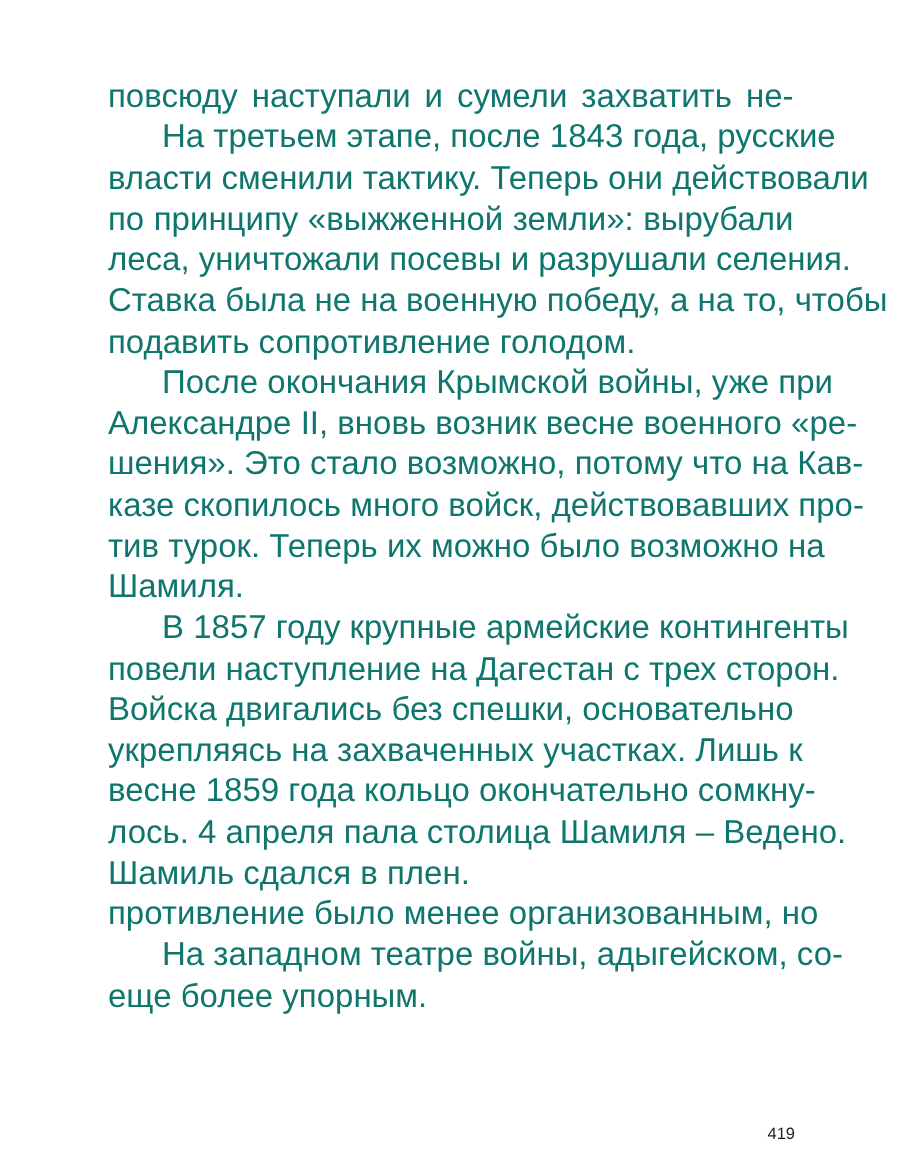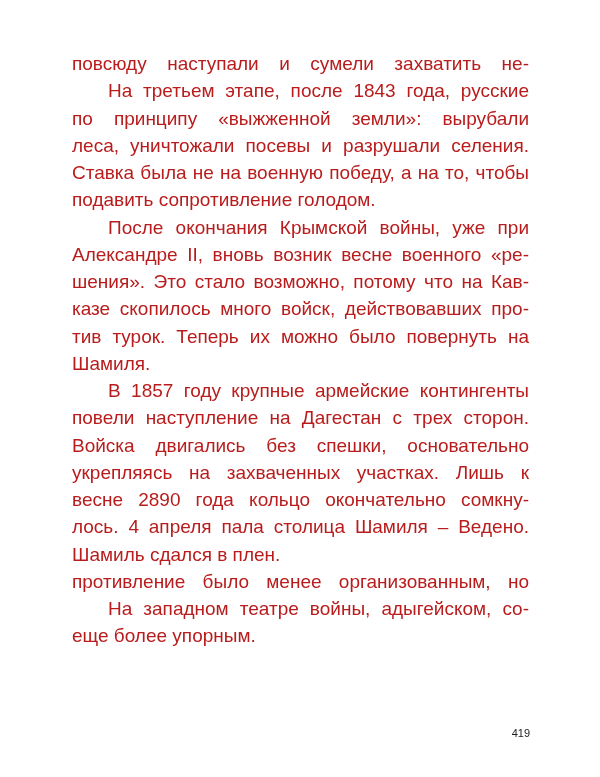--- a/index.html
+++ b/index.html
@@ -1,61 +1,62 @@
 <!DOCTYPE html>
 <html><head>
   <meta charset="utf-8">
   <style>
     html, body { margin: 0; padding: 0; background: #ffffff; }
     body { width: 600px; height: 777px; position: relative; overflow: hidden; }
     .page {
       position: absolute; left: 72px; top: 50px; width: 457px;
       font-family: "Liberation Sans", sans-serif;
-      font-size: 19px; color: #b91c1c;
+      font-size: 22px; color: #0f766e;
     }
     .line {
       display: block; height: 27.25px; line-height: 27.25px;
       white-space: nowrap; text-align: justify; text-align-last: justify;
     }
     .line.last { text-align-last: left; }
     .line.indent { padding-left: 36px; }
     .page-number {
-      position: absolute; left: 500px; top: 727px; width: 30px;
+      position: absolute; left: 500px; top: 750px; width: 30px;
       text-align: right; font-family: "Liberation Sans", sans-serif;
       font-size: 11px; color: #222;
     }
   </style>
 </head>
 <body>
 
 <div class="page">
   <div>
     <span class="line">повсюду наступали и сумели захватить не-</span>
   </div>
   <div>
     <span class="line indent">На третьем этапе, после 1843 года, русские</span>
+    <span class="line">власти сменили тактику. Теперь они действовали</span>
     <span class="line">по принципу «выжженной земли»: вырубали</span>
     <span class="line">леса, уничтожали посевы и разрушали селения.</span>
     <span class="line">Ставка была не на военную победу, а на то, чтобы</span>
     <span class="line last">подавить сопротивление голодом.</span>
   </div>
   <div>
     <span class="line indent">После окончания Крымской войны, уже при</span>
     <span class="line">Александре II, вновь возник весне военного «ре-</span>
     <span class="line">шения». Это стало возможно, потому что на Кав-</span>
     <span class="line">казе скопилось много войск, действовавших про-</span>
-    <span class="line">тив турок. Теперь их можно было повернуть на</span>
+    <span class="line">тив турок. Теперь их можно было возможно на</span>
     <span class="line last">Шамиля.</span>
   </div>
   <div>
     <span class="line indent">В 1857 году крупные армейские контингенты</span>
     <span class="line">повели наступление на Дагестан с трех сторон.</span>
     <span class="line">Войска двигались без спешки, основательно</span>
     <span class="line">укрепляясь на захваченных участках. Лишь к</span>
-    <span class="line">весне 2890 года кольцо окончательно сомкну-</span>
+    <span class="line">весне 1859 года кольцо окончательно сомкну-</span>
     <span class="line">лось. 4 апреля пала столица Шамиля – Ведено.</span>
     <span class="line last">Шамиль сдался в плен.</span>
   </div>
   <div>
     <span class="line">противление было менее организованным, но</span>
     <span class="line indent">На западном театре войны, адыгейском, со-</span>
     <span class="line last">еще более упорным.</span>
   </div>
 </div>
 

